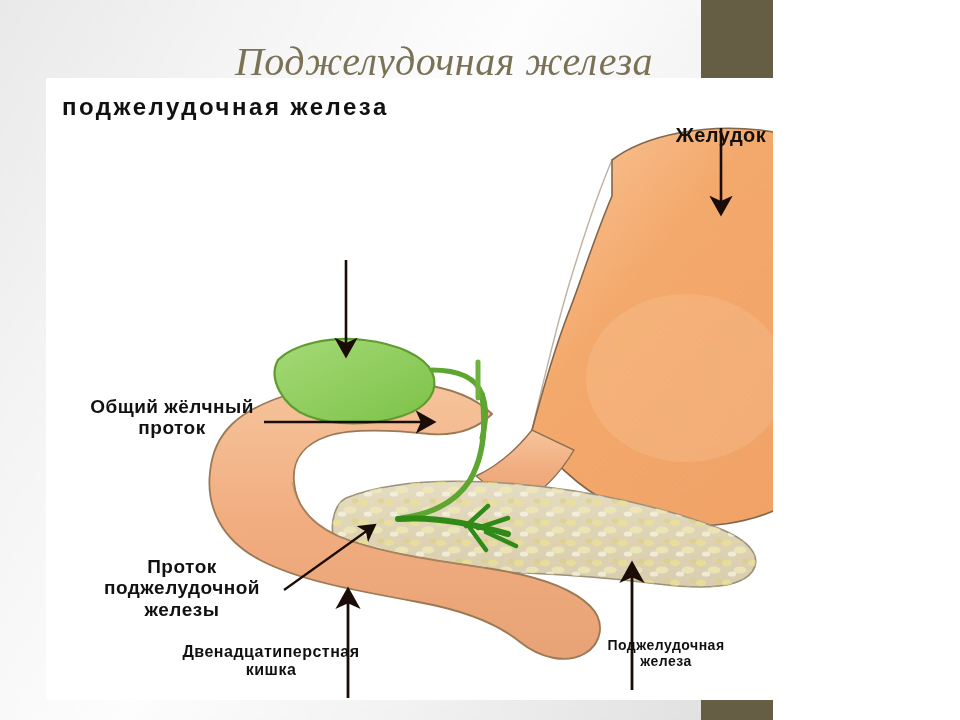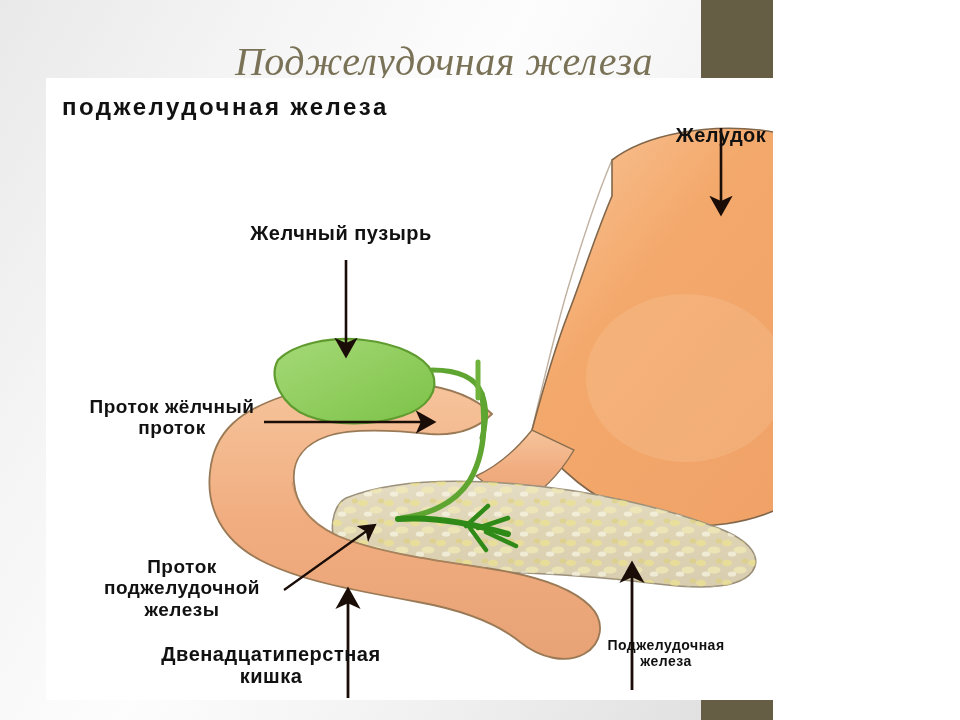--- a/index.html
+++ b/index.html
@@ -33,21 +33,21 @@
     position:absolute;color:#111111;font-weight:bold;
     font-family:"Liberation Sans", sans-serif;
     line-height:1.12;white-space:pre-line;text-align:center;
   }
   #lbl-head{left:16px;top:16px;font-size:24px;letter-spacing:2.5px;text-align:left;
             font-family:"Liberation Sans Narrow","Liberation Sans",sans-serif;}
   #lbl-stomach{left:585px;top:14px;width:180px;font-size:20px;letter-spacing:.5px;margin-top:32px;}
   #lbl-gall{left:150px;top:144px;width:290px;font-size:20px;letter-spacing:.5px;}
   #lbl-bile{left:-4px;top:318px;width:260px;font-size:19px;letter-spacing:.5px;}
   #lbl-pduct{left:16px;top:478px;width:240px;font-size:19px;letter-spacing:.5px;}
-  #lbl-duod{left:60px;top:565px;width:330px;font-size:20px;letter-spacing:.5px;}
+  #lbl-duod{left:60px;top:565px;width:330px;font-size:16px;letter-spacing:.5px;}
   #lbl-panc{left:470px;top:560px;width:300px;font-size:14px;letter-spacing:.5px;}
 </style>
 </head>
 <body>
 
 <div id="slide">
 
   <div class="railbg"></div>
   <div class="rail-dark" style="top:0;height:577px;"></div>
   <div class="rail-light" style="top:577px;height:71px;"></div>
@@ -142,22 +142,21 @@
       <line x1="675" y1="50" x2="675" y2="126" stroke="#1a0d07" stroke-width="2.6" marker-end="url(#ah)"></line>
       <line x1="300" y1="182" x2="300" y2="268" stroke="#1a0d07" stroke-width="2.6" marker-end="url(#ah)"></line>
       <line x1="218" y1="344" x2="378" y2="344" stroke="#1a0d07" stroke-width="2.6" marker-end="url(#ah)"></line>
       <line x1="238" y1="512" x2="322" y2="452" stroke="#1a0d07" stroke-width="2.2" marker-end="url(#ah)"></line>
       <line x1="302" y1="620" x2="302" y2="522" stroke="#1a0d07" stroke-width="2.8" marker-end="url(#ah)"></line>
       <line x1="586" y1="612" x2="586" y2="496" stroke="#1a0d07" stroke-width="2.8" marker-end="url(#ah)"></line>
     </svg>
 
     <div class="lbl" id="lbl-head">поджелудочная  железа</div>
     <div class="lbl" id="lbl-stomach">Желудок</div>
-    <div class="lbl" id="lbl-gall">Желчный пузырь</div>
-    <div class="lbl" id="lbl-bile">Проток жёлчный
+    <div class="lbl" id="lbl-bile">Общий жёлчный
 проток</div>
     <div class="lbl" id="lbl-pduct">Проток
 поджелудочной
 железы</div>
     <div class="lbl" id="lbl-duod">Двенадцатиперстная
 кишка</div>
     <div class="lbl" id="lbl-panc">Поджелудочная
 железа</div>
 
   </div>

